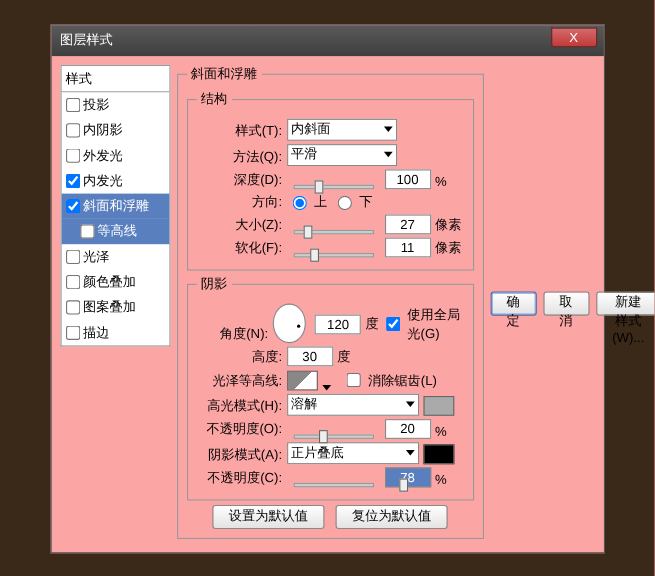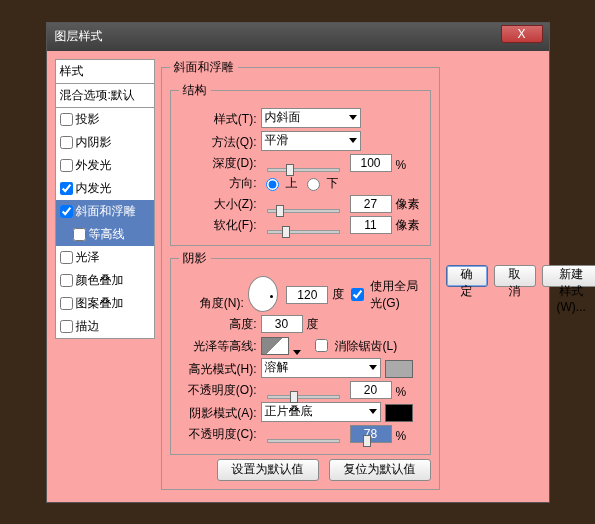--- a/index.html
+++ b/index.html
@@ -30,36 +30,35 @@
 .unit{width:26px}
 .radio-g{display:flex;align-items:center;gap:4px}
 .angle-dial{width:36px;height:36px;border:1px solid #888;border-radius:50%;background:#fff;position:relative}
 .angle-dial .dot{position:absolute;width:3px;height:3px;background:#000;border-radius:50%;left:21px;top:18px}
 .contour-sw,.color-sw{width:28px;height:18px;border:1px solid #666;display:inline-block}
 .contour-sw{background:linear-gradient(135deg,#888 0 50%,#fff 50% 100%)}
 .btn{height:22px;border:1px solid #8a8a8a;background:linear-gradient(#fefefe,#e3e3e3);padding:0 14px;cursor:pointer;border-radius:3px}
 .btn.primary{border:1px solid #4a6aa8;box-shadow:0 0 0 1px #7da7e8 inset}
 .right{width:95px;display:flex;flex-direction:row;gap:6px;align-items:center}
 .preview-sw{width:64px;height:64px;border:1px solid #888;background:#3a2818;box-shadow:inset 2px 2px 6px #6a5838,inset -2px -2px 6px #1a0c00}
-.bottom-btns{display:flex;gap:10px;justify-content:flex-end;margin-top:4px}
+.bottom-btns{display:flex;gap:10px;justify-content:center;margin-top:4px}
 </style>
 </head>
 <body>
 
 <div class="window">
   <div class="titlebar">
     <span>图层样式</span>
     <div class="close-btn">
         <span>X</span>
       </div>
   </div>
   <div class="body">
     <div class="left">
       <div class="left-head">样式</div>
-      <div class="left-sub">混合选项:默认</div>
       <div class="left-list" id="style-list">
           <div class="style-row">
             <input type="checkbox" style="">
             <span>投影</span>
           </div>
           <div class="style-row">
             <input type="checkbox" style="">
             <span>内阴影</span>
           </div>
           <div class="style-row">

